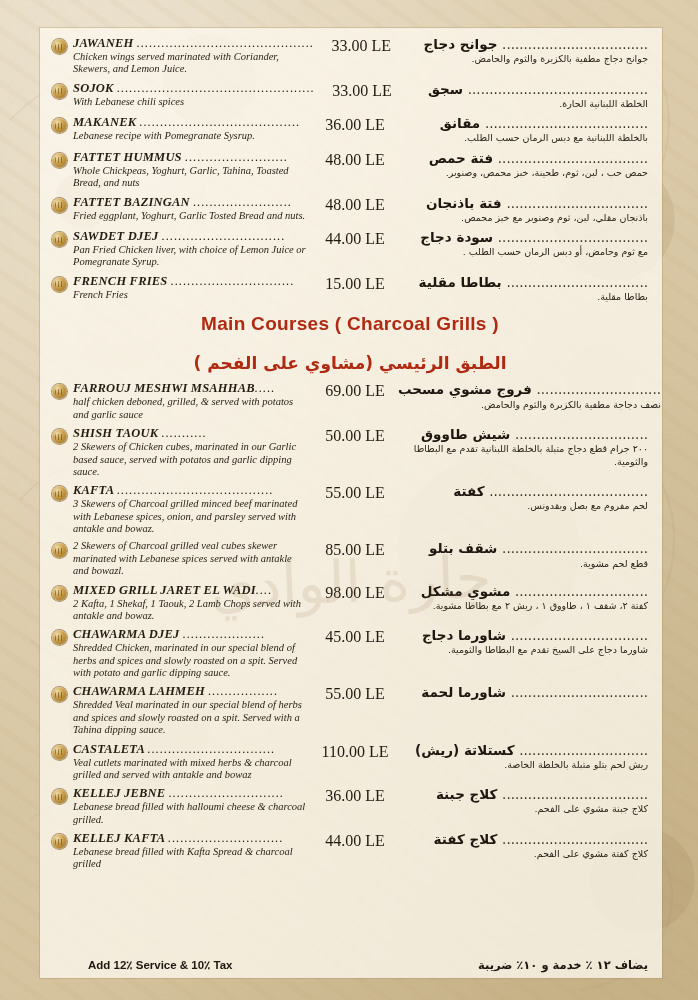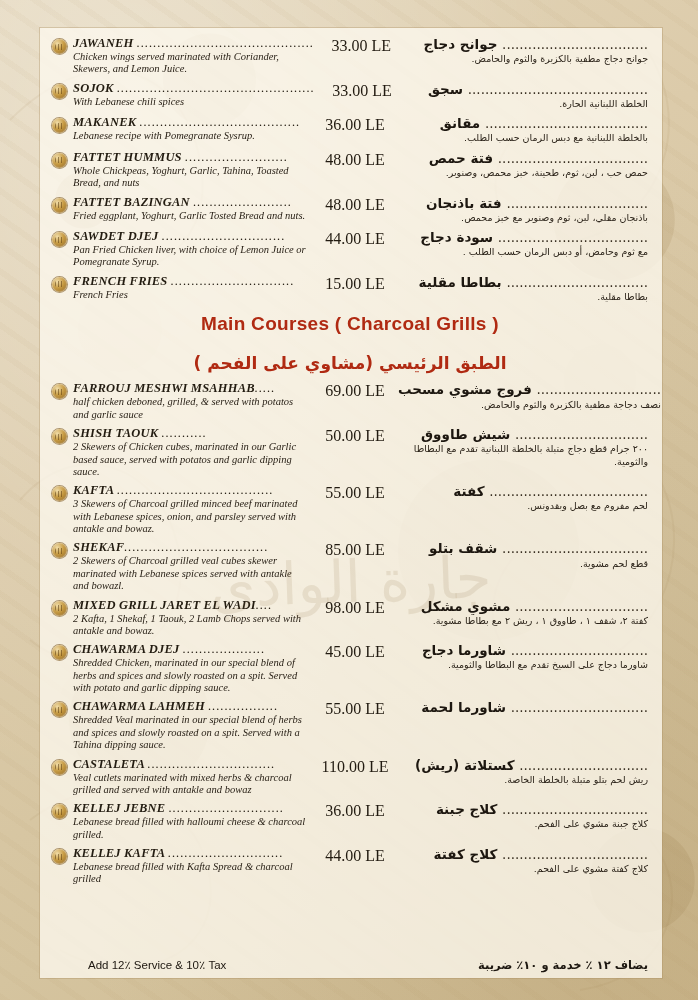--- a/index.html
+++ b/index.html
@@ -170,21 +170,21 @@
     left: 12px;
     right: 14px;
     bottom: 6px;
     display: flex;
     justify-content: space-between;
     align-items: flex-end;
     font-size: 11.5px;
   }
   .footer .f-en {
     font-family: "Liberation Sans", sans-serif;
-    font-weight: 400;
+    font-weight: 700;
     color: #1d1710;
     padding-left: 36px;
   }
   .footer .f-ar {
     font-family: "DejaVu Sans", sans-serif;
     font-weight: 700;
     color: #1d1710;
     direction: rtl;
   }
   .watermark {
@@ -365,21 +365,20 @@
           <div class="price">55.00 LE</div>
           <div class="ar">
             <div class="name"><span class="dots">.....................................</span> <span>كفتة</span></div>
             <div class="desc">لحم مفروم مع بصل وبقدونس.</div>
           </div>
         </div>
 
         <div class="item">
           <div class="bullet"></div>
           <div class="en">
-            <div class="name"><span>SHEKAF</span><span class="dots">...................................</span></div>
             <div class="desc">2 Skewers of Charcoal grilled veal cubes skewer marinated with Lebanese spices  served with antakle and bowazl.</div>
           </div>
           <div class="price">85.00 LE</div>
           <div class="ar">
             <div class="name"><span class="dots">..................................</span> <span>شقف بتلو</span></div>
             <div class="desc">قطع لحم مشوية.</div>
           </div>
         </div>
 
         <div class="item">

